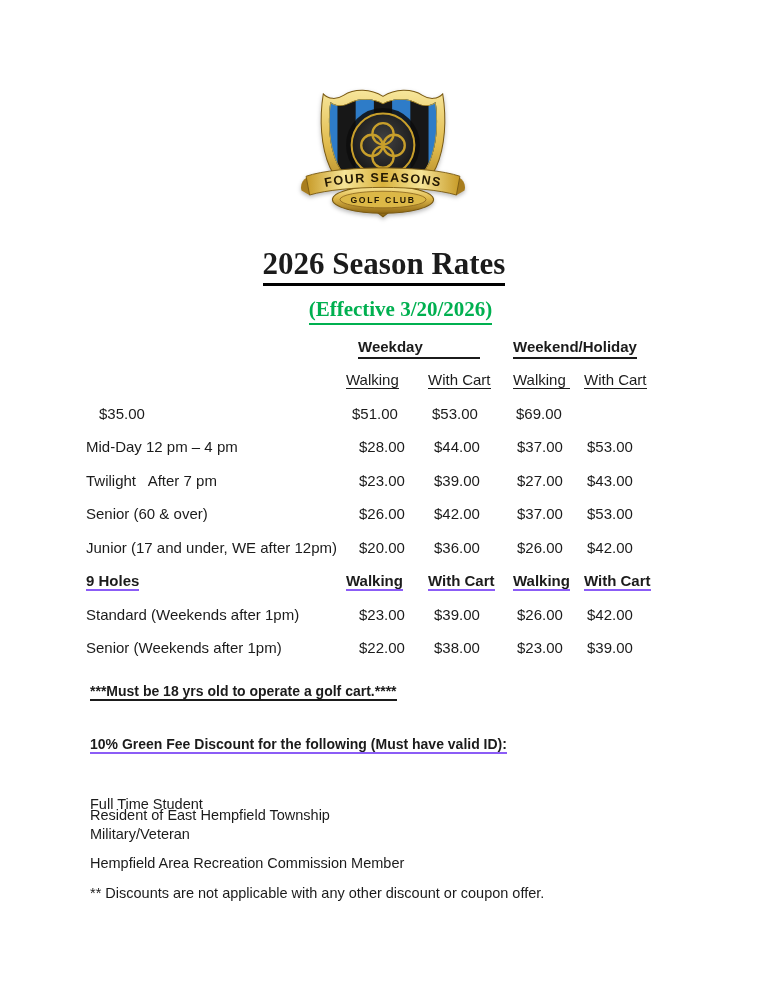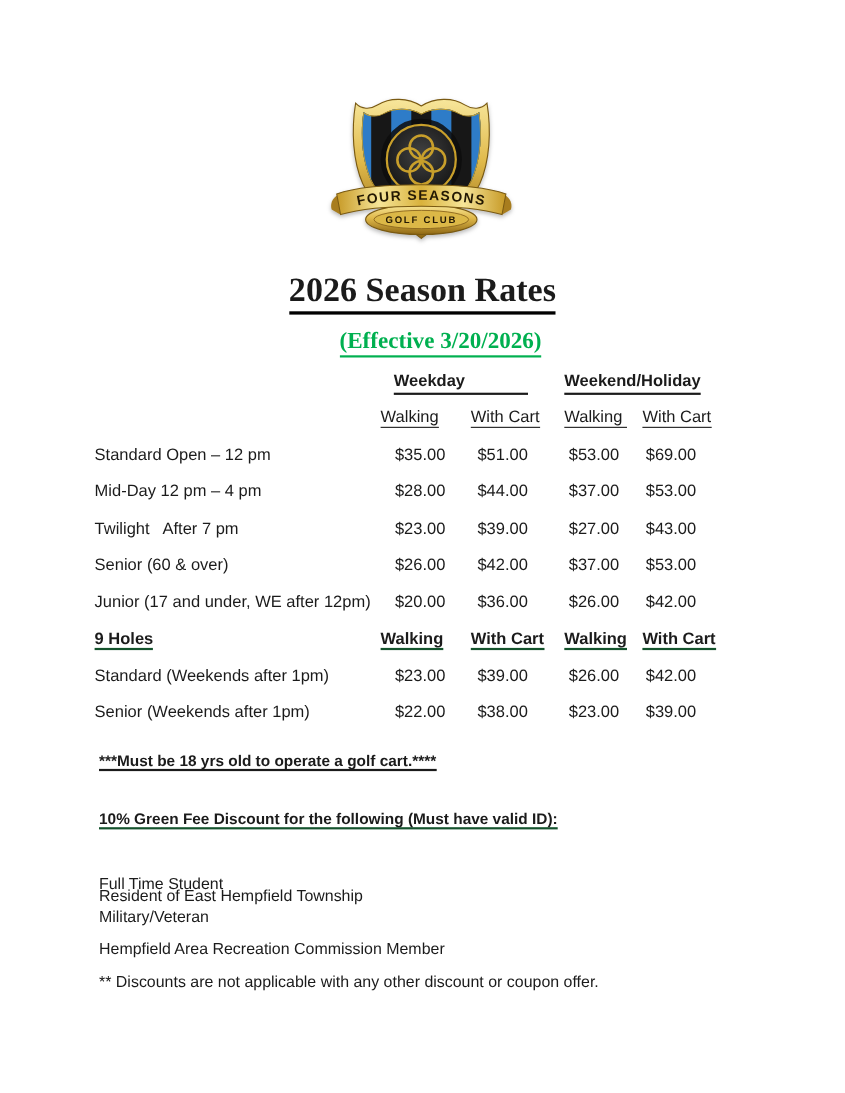--- a/index.html
+++ b/index.html
@@ -27,21 +27,21 @@
   .trow { height:33.45px; display:grid; grid-template-columns:260px 82px 85px 71px 102px;
           align-items:start; line-height:20px; padding-top:1px; }
   .cell, .lbl { white-space:pre; }
   .c2 { padding-left:13px; } .c3 { padding-left:6px; } .c4 { padding-left:4px; } .c5 { padding-left:3px; }
   .hdr1 { position:relative; height:33.45px; }
   .hdr1 .wd { position:absolute; left:272px; top:1px; display:inline-block; width:122px;
               font-weight:700; border-bottom:2px solid #1b1b1b; line-height:20px; }
   .hdr1 .we { position:absolute; left:427px; top:1px; font-weight:700;
               border-bottom:2px solid #1b1b1b; line-height:20px; }
   .u  { border-bottom:1.5px solid #1b1b1b; white-space:pre; }
-  .ub { border-bottom:2px solid #14532d; font-weight:700; white-space:pre; }
+  .ub { border-bottom:2px solid #8b5cf6; font-weight:700; white-space:pre; }
   .hdr2 .cell { padding-left:0; }
 
   
   .note { position:absolute; left:90px; line-height:19px; }
   .note-cart { top:682px; font-size:14px; }
   .note-cart .ub { border-bottom:2px solid #1b1b1b; }
   .note-disc-head { top:735px; font-size:14px; }
   .note-item { font-size:14.5px; }
   .ni0 { top:766px;margin-top:40px; } .ni1 { top:795px; } .ni2 { top:825px; } .ni3 { top:854px; }
   .note-disclaimer { top:884px; font-size:14.5px; }
@@ -132,21 +132,20 @@
 
     <div class="trow hdr2">
       <div class="cell"></div>
       <div class="cell"><span class="u">Walking</span></div>
       <div class="cell"><span class="u">With Cart</span></div>
       <div class="cell"><span class="u">Walking </span></div>
       <div class="cell"><span class="u">With Cart</span></div>
     </div>
 
     <div class="trow">
-      <div class="lbl">Standard Open – 12 pm</div>
       <div class="cell c2">$35.00</div>
       <div class="cell c3">$51.00</div>
       <div class="cell c4">$53.00</div>
       <div class="cell c5">$69.00</div>
     </div>
 
     <div class="trow">
       <div class="lbl">Mid-Day 12 pm – 4 pm</div>
       <div class="cell c2">$28.00</div>
       <div class="cell c3">$44.00</div>

